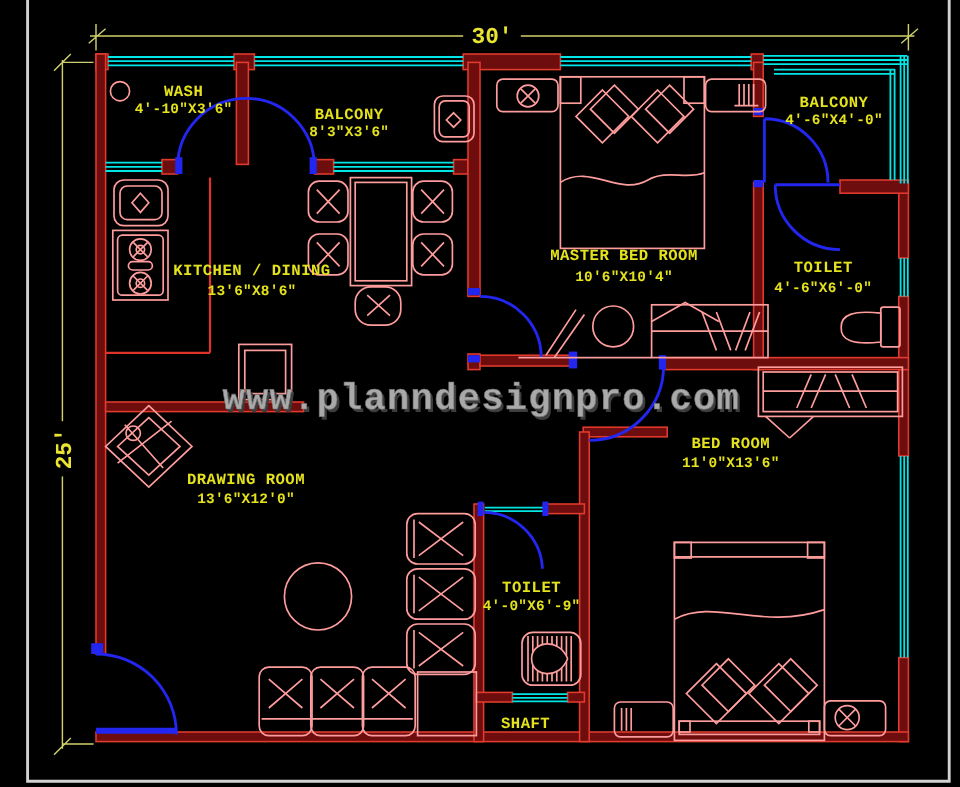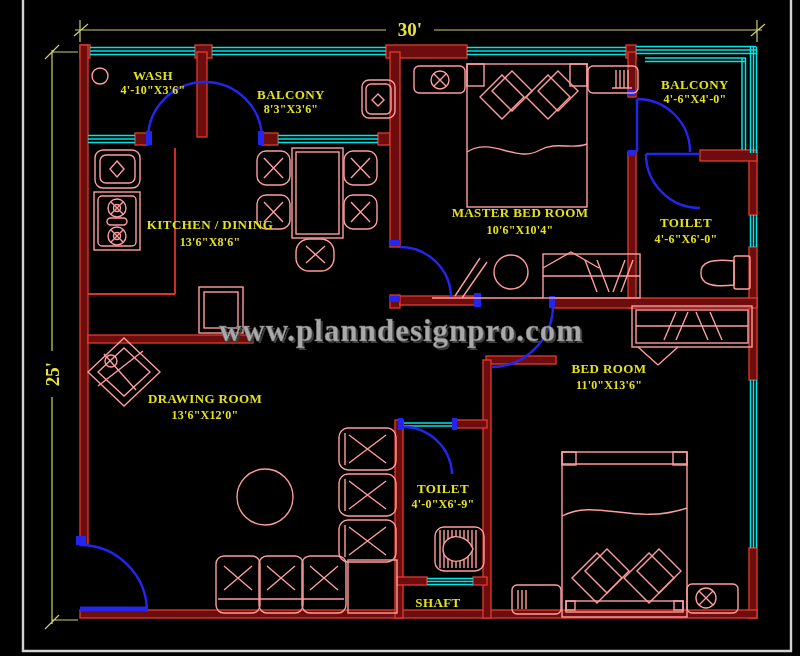--- a/index.html
+++ b/index.html
@@ -1,17 +1,17 @@
 <!DOCTYPE html>
 <html><head>
 <meta charset="utf-8">
 <style>
   html,body{margin:0;padding:0;background:#000;}
   .stage{position:relative;width:800px;height:656px;background:#14b8a6;overflow:hidden;
-         font-family:Liberation Serif, serif;}
+         font-family:Liberation Mono, monospace;}
   svg{display:block}
   .wall{fill:#6e0d0d;stroke:#e23b2e;stroke-width:1.3}
   .redline{stroke:#e03228;stroke-width:1.8;fill:none}
   .win{stroke:#00e5e5;stroke-width:1.5;fill:none}
   .door{stroke:#2326ee;stroke-width:2.4;fill:none}
   .doorleaf{stroke:#2326ee;stroke-width:5;fill:none}
   .jamb{fill:#2326ee}
   .fur{stroke:#ff9d9d;stroke-width:1.4;fill:none}
   .furf{stroke:#ff9d9d;stroke-width:1.4;fill:#000}
   .dim{stroke:#cfcf6a;stroke-width:1.2;fill:none}

